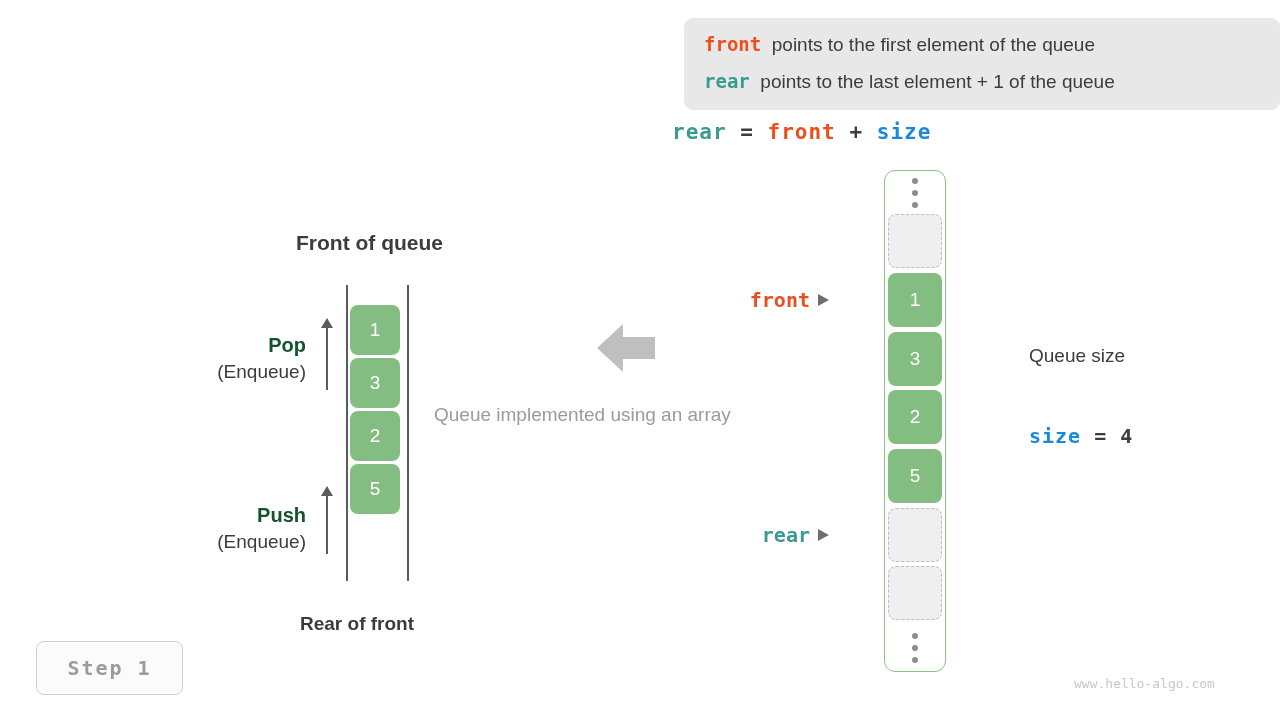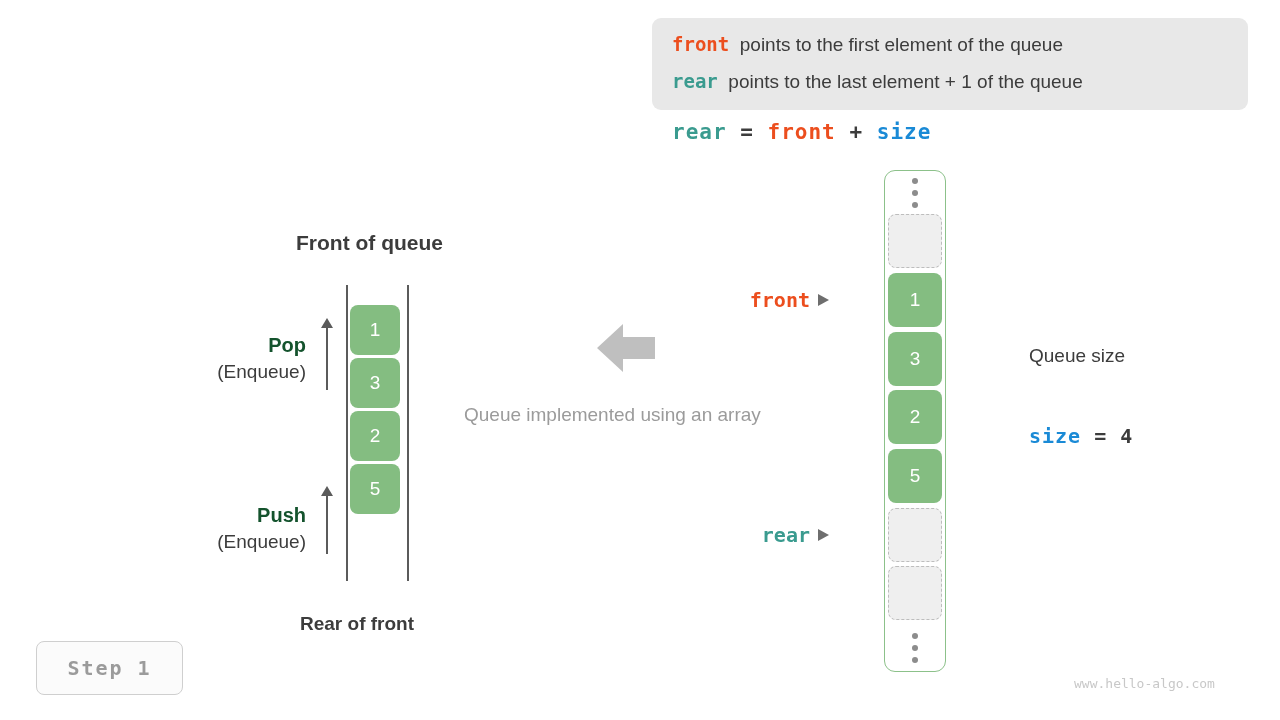--- a/index.html
+++ b/index.html
@@ -12,21 +12,21 @@
     height: 720px;
     position: relative;
     overflow: hidden;
     font-family: "Liberation Sans", sans-serif;
     color: #3c3c3c;
   }
   .abs { position: absolute; }
 
   
   #def-box {
-    left: 652px; top: 18px;
+    left: 684px; top: 18px;
     width: 596px; height: 92px;
     background: #e8e8e8;
     border-radius: 9px;
   }
   .def-line {
     position: absolute;
     left: 20px;
     font-size: 19px;
     color: #3c3c3c;
     white-space: nowrap;
@@ -107,21 +107,21 @@
   }
   .op-label .sub {
     display: block; font-size: 19px; color: #3c3c3c; margin-top: 4px;
   }
   #pop-label  { left: 120px; top: 334px; width: 186px; }
   #push-label { left: 120px; top: 504px; width: 186px; }
 
   
   #center-arrow { left: 597px; top: 322px; width: 58px; height: 52px; }
   #caption {
-    left: 464px; top: 404px;
+    left: 434px; top: 404px;
     font-size: 19px; color: #9b9b9b; white-space: nowrap;
   }
 
   
   #array-box {
     left: 884px; top: 170px;
     width: 62px; height: 502px;
     border: 1.6px solid #8cc18a;
     border-radius: 11px;
     box-sizing: border-box;

